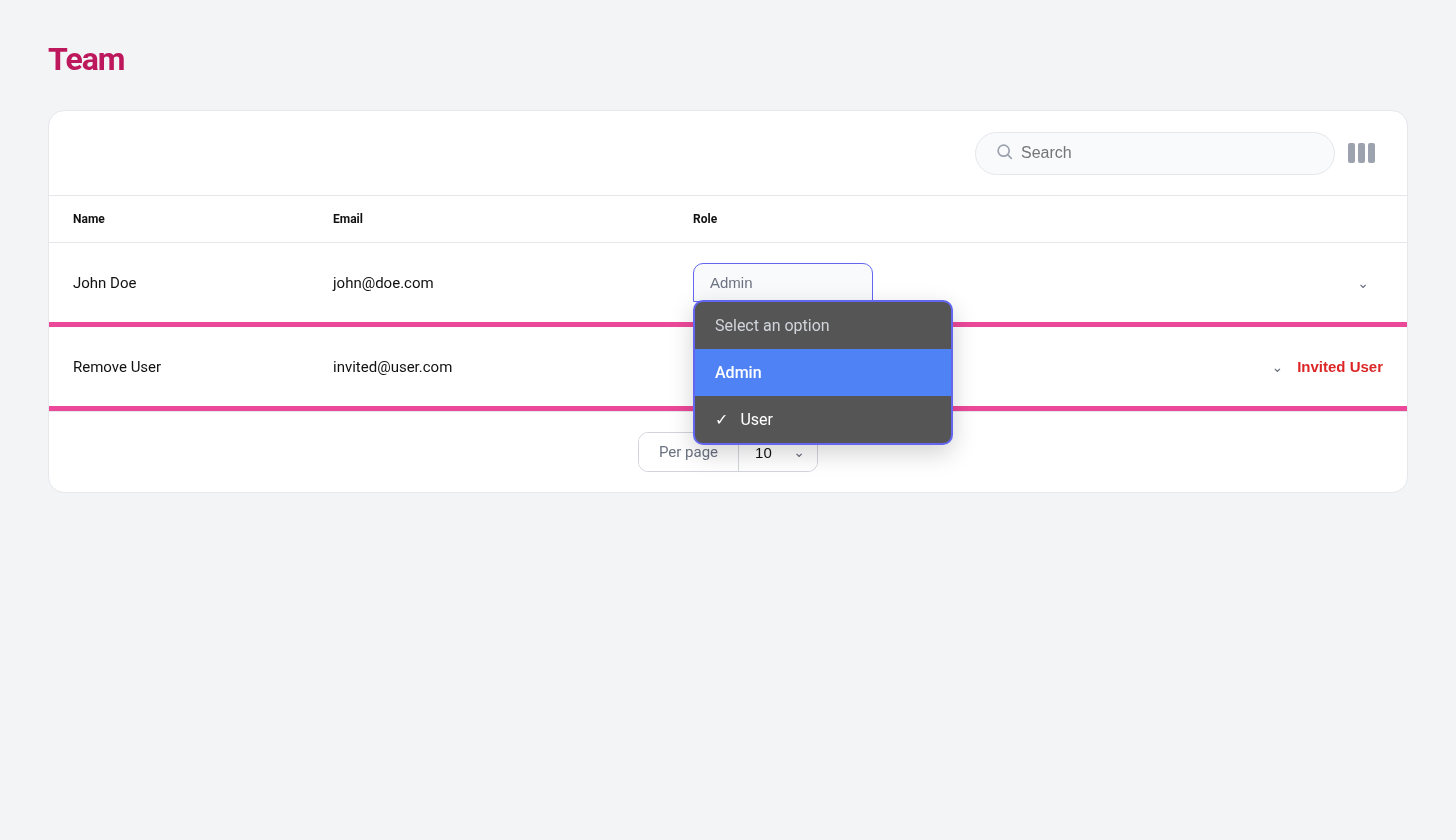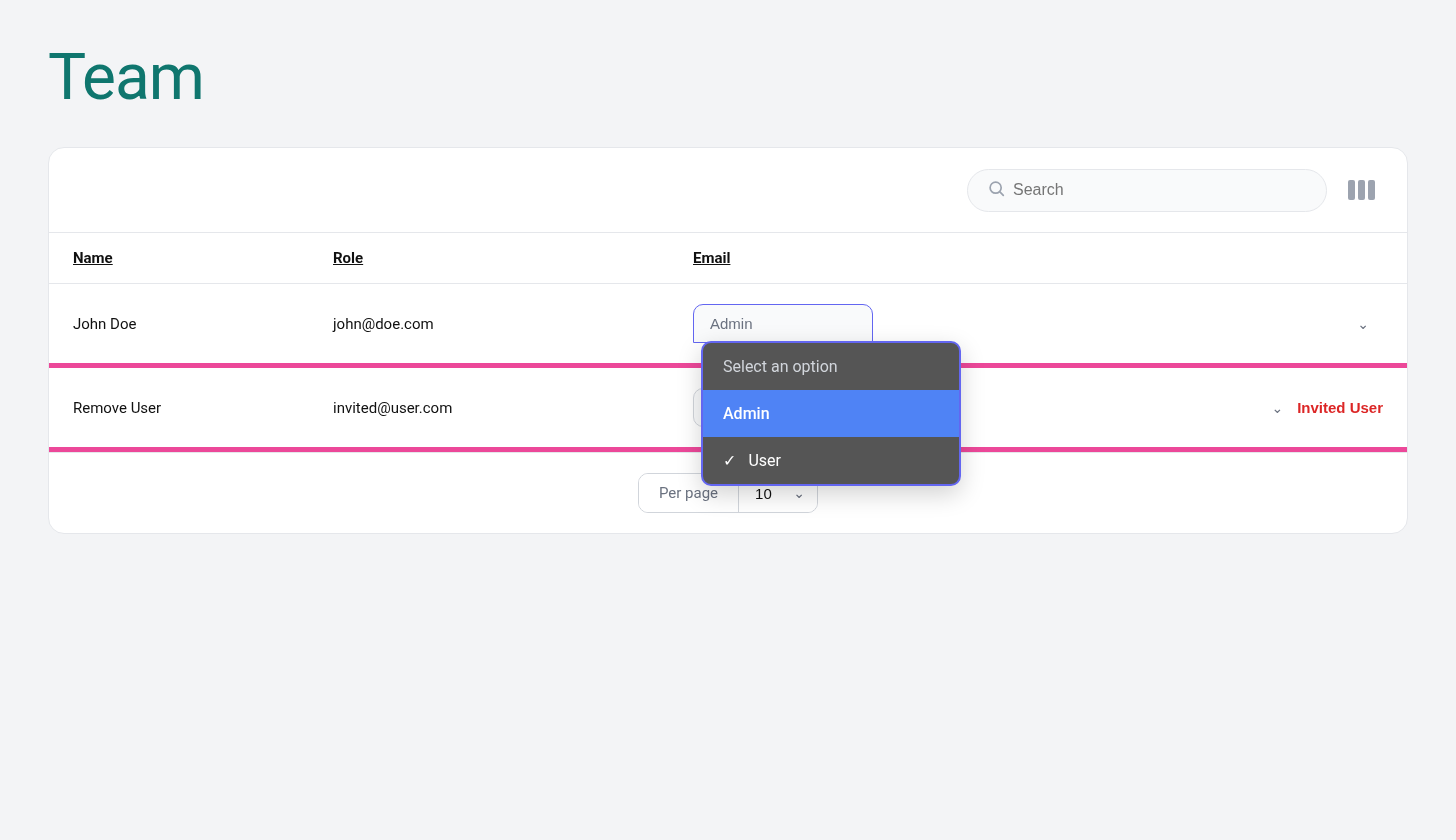--- a/index.html
+++ b/index.html
@@ -9,42 +9,42 @@
     }
 
     body {
       background: #f3f4f6;
       font-family: -apple-system, BlinkMacSystemFont, 'Segoe UI', Roboto, sans-serif;
       padding: 40px 48px;
       min-height: 840px;
     }
 
     .page-title {
-      font-size: 64px;
-      font-weight: 400;
-      color: #0f766e;
+      font-size: 32px;
+      font-weight: 700;
+      color: #be185d;
       margin-bottom: 32px;
       letter-spacing: -1px;
     }
 
     .card {
       background: #fff;
       border-radius: 16px;
       border: 1px solid #e5e7eb;
       overflow: visible;
       position: relative;
     }
 
     .card-toolbar {
       display: flex;
       align-items: center;
       justify-content: flex-end;
       padding: 20px 24px;
       border-bottom: 1px solid #e5e7eb;
-      gap: 12px;
+      gap: 4px;
     }
 
     .search-box {
       display: flex;
       align-items: center;
       gap: 8px;
       background: #f9fafb;
       border: 1px solid #e5e7eb;
       border-radius: 50px;
       padding: 10px 20px;
@@ -91,24 +91,23 @@
     }
 
     .table-header {
       display: grid;
       grid-template-columns: 260px 360px 1fr auto;
       padding: 16px 24px;
       border-bottom: 1px solid #e5e7eb;
     }
 
     .table-header-cell {
-      font-size: 15px;
+      font-size: 12px;
       font-weight: 700;
       color: #111;
-      text-decoration: underline;
     }
 
     .table-row {
       display: grid;
       grid-template-columns: 260px 360px 1fr auto;
       padding: 20px 24px;
       border-bottom: 5px solid #ec4899;
       align-items: center;
       position: relative;
     }
@@ -153,21 +152,21 @@
 
     .dropdown-open .role-select {
       border-color: #6366f1;
       border-bottom-left-radius: 0;
       border-bottom-right-radius: 0;
     }
 
     .dropdown-menu {
       position: absolute;
       top: calc(100% - 2px);
-      left: 8px;
+      left: 0;
       min-width: 260px;
       background: #555;
       border-radius: 10px;
       border: 2px solid #6366f1;
       overflow: hidden;
       z-index: 100;
       box-shadow: 0 8px 24px rgba(0,0,0,0.18);
     }
 
     .dropdown-item {
@@ -278,22 +277,22 @@
       <span class="columns-icon">
         <span></span>
           <span></span>
           <span></span>
       </span>
     </button>
   </div>
 
   <div class="table-header">
     <div class="table-header-cell">Name</div>
+    <div class="table-header-cell">Email</div>
     <div class="table-header-cell">Role</div>
-    <div class="table-header-cell">Email</div>
     <div class="table-header-cell"></div>
   </div>
 
   <div class="table-row" style="position:relative;">
     <div class="cell-text">John Doe</div>
     <div class="cell-text">john@doe.com</div>
     <div class="role-select-wrapper dropdown-open">
       <select class="role-select">
         <option value="">Select an option</option>
         <option value="admin" selected="">Admin</option>

